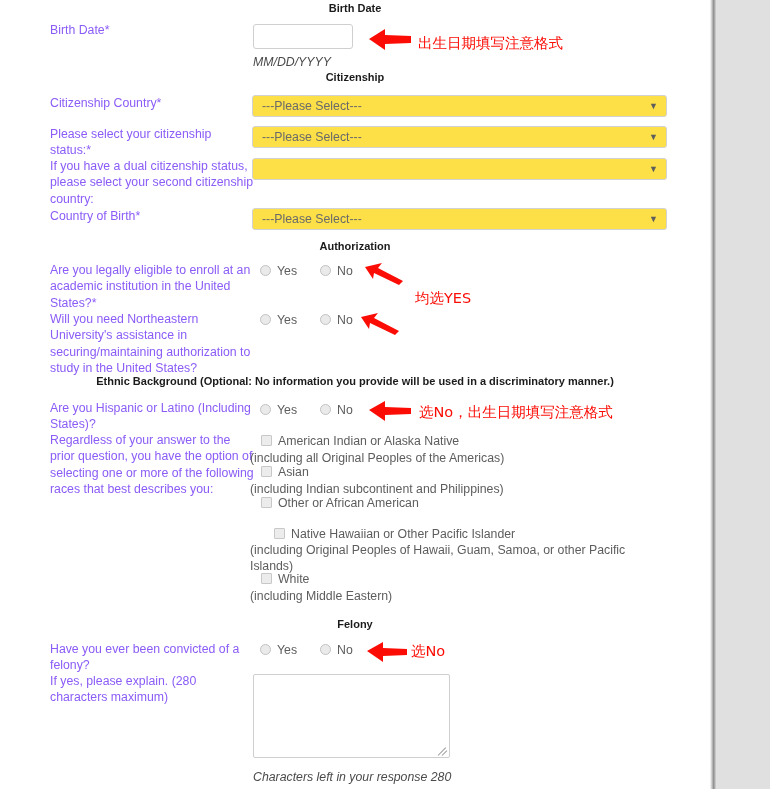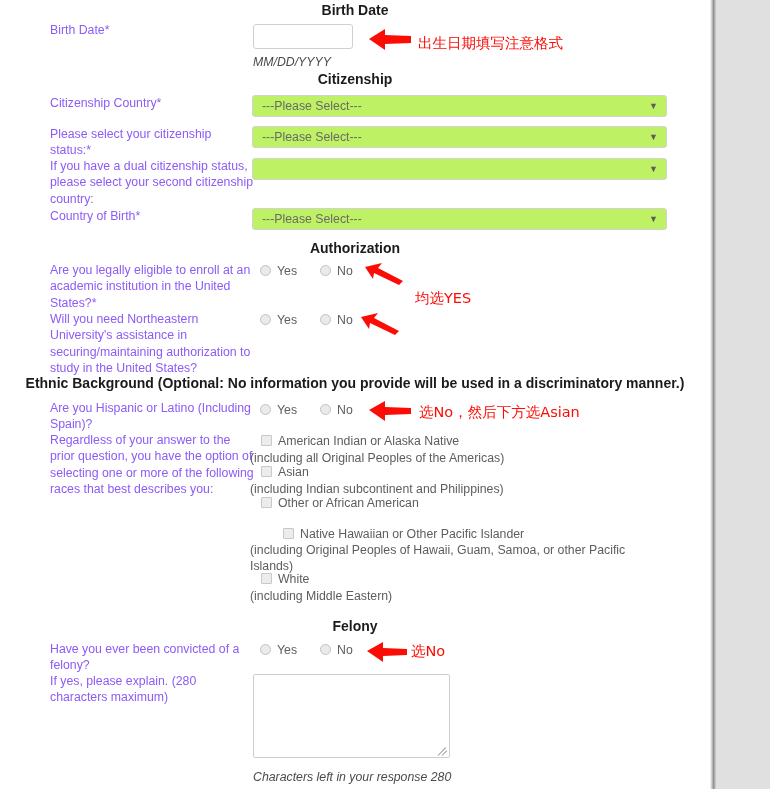--- a/index.html
+++ b/index.html
@@ -38,21 +38,21 @@
   #right-gutter {
     position: absolute;
     left: 716px; top: 0;
     width: 54px; height: 789px;
     background: #e0e0e0;
   }
 
   
   .section-head {
     position: absolute;
-    font-size: 14px;
+    font-size: 11px;
     font-weight: bold;
     color: #1b1b1b;
     white-space: nowrap;
   }
   .section-head.centered {
     width: 710px;
     left: 0;
     text-align: center;
   }
 
@@ -77,21 +77,21 @@
     font-size: 12.3px;
     color: #5d5d5d;
     padding: 2px 6px;
     outline: none;
   }
 
   .select-box {
     position: absolute;
     box-sizing: border-box;
     height: 22px;
-    background: #bef264;
+    background: #fde047;
     border: 1px solid #d2d2d2;
     border-radius: 3px;
     font-size: 12.3px;
     color: #6a6a6a;
     line-height: 20px;
     padding-left: 9px;
   }
   .select-box .caret {
     position: absolute;
     right: 8px;
@@ -269,54 +269,54 @@
     </div>
     <div class="anno-arrow" style="left:360px; top:312px;">
       <svg width="40" height="24" viewBox="0 0 40 24">
         <path d="M1,5 L18,1 L14,6 L39,19 L35,23 L10,11 L9,17 Z" fill="#fb0d06"></path>
       </svg>
     </div>
     <div class="anno-text" style="left:415px; top:289px;">均选YES</div>
 
     <div class="section-head centered" style="top:375px;">Ethnic Background (Optional: No information you provide will be used in a discriminatory manner.)</div>
 
-    <div class="field-label" style="top:400px;">Are you Hispanic or Latino (Including Spain)?</div>
+    <div class="field-label" style="top:400px;">Are you Hispanic or Latino (Including States)?</div>
     <div class="radio-group" style="left:260px; top:403px;">
       <div class="radio-opt" style="left:0px; top:0px;">
         <span class="radio-dot"></span><span>Yes</span>
       </div>
       <div class="radio-opt" style="left:60px; top:0px;">
         <span class="radio-dot"></span><span>No</span>
       </div>
     </div>
 
     <div class="anno-arrow" style="left:368px; top:398px;">
       <svg width="44" height="24" viewBox="0 0 44 24">
         <path d="M1,12 L17,3 L17,9 L43,10 L43,16 L17,17 L17,23 Z" fill="#fb0d06"></path>
       </svg>
     </div>
-    <div class="anno-text" style="left:419px; top:403px;">选No，然后下方选Asian</div>
+    <div class="anno-text" style="left:419px; top:403px;">选No，出生日期填写注意格式</div>
 
     <div class="field-label" style="top:432px;">Regardless of your answer to the prior question, you have the option of selecting one or more of the following races that best describes you:</div>
 
     <div class="cb-row" style="left:261px; top:434px;">
       <span class="cb-box"></span><span>American Indian or Alaska Native</span>
     </div>
     <div class="cb-note" style="left:250px; top:450px; width:440px;">(including all Original Peoples of the Americas)</div>
 
     <div class="cb-row" style="left:261px; top:465px;">
       <span class="cb-box"></span><span>Asian</span>
     </div>
     <div class="cb-note" style="left:250px; top:481px; width:440px;">(including Indian subcontinent and Philippines)</div>
 
     <div class="cb-row" style="left:261px; top:496px;">
       <span class="cb-box"></span><span>Other or African American</span>
     </div>
 
-    <div class="cb-row" style="left:263px; top:527px;padding-left:20px;">
+    <div class="cb-row" style="left:254px; top:527px;padding-left:20px;">
       <span class="cb-box"></span><span>Native Hawaiian or Other Pacific Islander</span>
     </div>
     <div class="cb-note" style="left:250px; top:542px; width:390px;">(including Original Peoples of Hawaii, Guam, Samoa, or other Pacific Islands)</div>
 
     <div class="cb-row" style="left:261px; top:572px;">
       <span class="cb-box"></span><span>White</span>
     </div>
     <div class="cb-note" style="left:250px; top:588px; width:440px;">(including Middle Eastern)</div>
 
     <div class="section-head centered" style="top:618px;">Felony</div>

